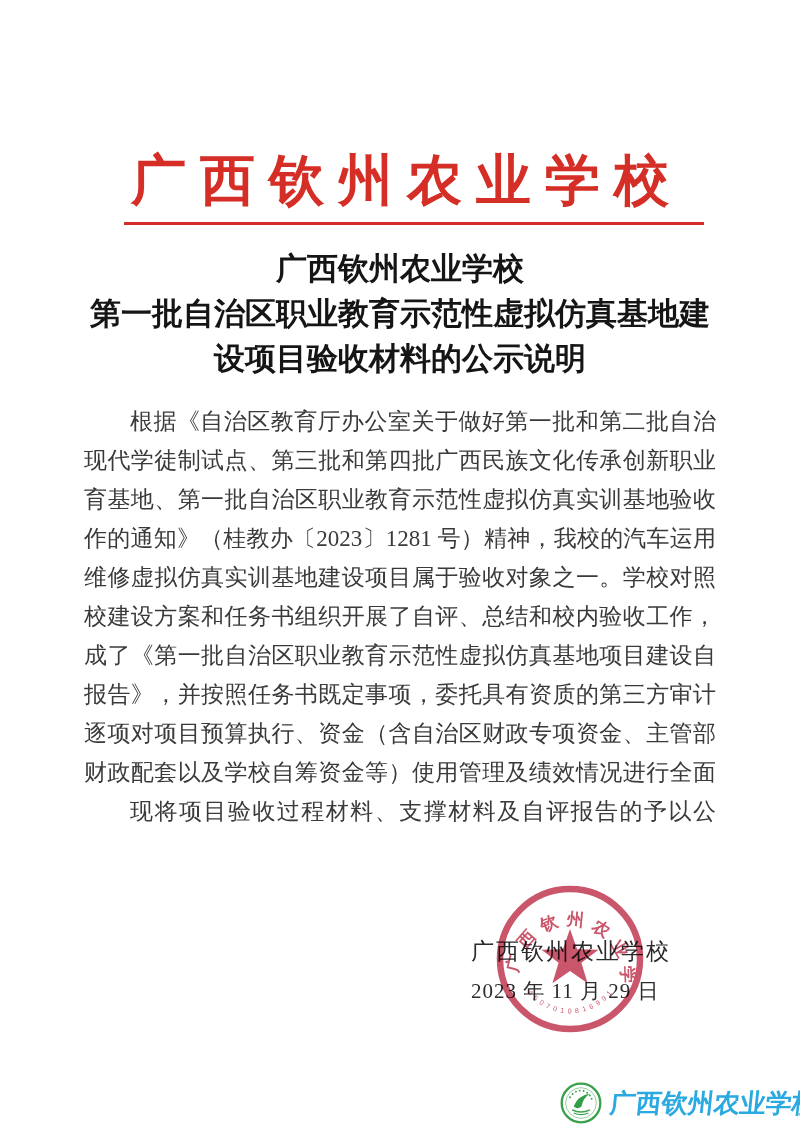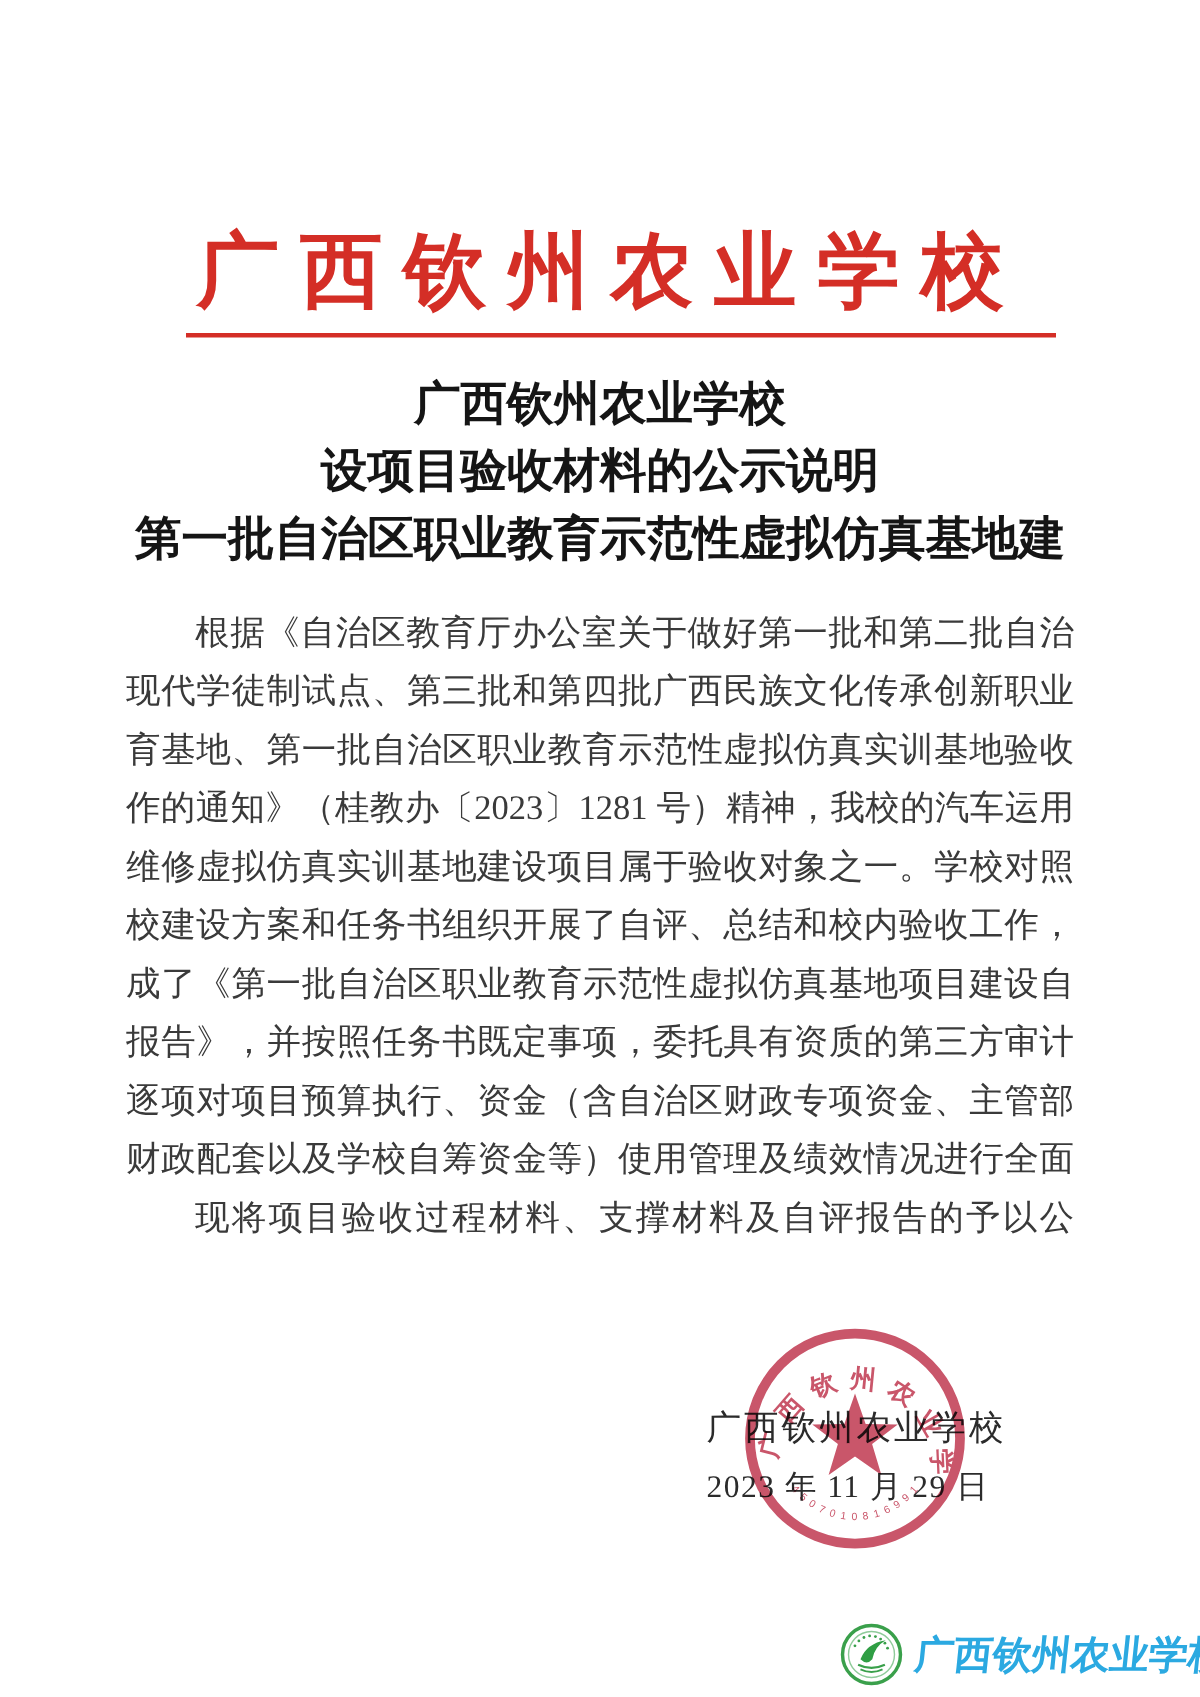--- a/index.html
+++ b/index.html
@@ -79,22 +79,22 @@
 </head>
 <body>
 
 <div class="page">
 
   <div class="masthead">广西钦州农业学校</div>
   <div class="masthead-rule"></div>
 
   <div class="doc-title">
     <div>广西钦州农业学校</div>
+    <div>第一批自治区职业教育示范性虚拟仿真基地建</div>
     <div>设项目验收材料的公示说明</div>
-    <div>第一批自治区职业教育示范性虚拟仿真基地建</div>
   </div>
 
   <div class="body-text">
     <div class="bline indent">根据《自治区教育厅办公室关于做好第一批和第二批自治区</div>
     <div class="bline">现代学徒制试点、第三批和第四批广西民族文化传承创新职业教</div>
     <div class="bline">育基地、第一批自治区职业教育示范性虚拟仿真实训基地验收工</div>
     <div class="bline">作的通知》（桂教办〔2023〕1281 号）精神，我校的汽车运用与</div>
     <div class="bline">维修虚拟仿真实训基地建设项目属于验收对象之一。学校对照本</div>
     <div class="bline">校建设方案和任务书组织开展了自评、总结和校内验收工作，形</div>
     <div class="bline">成了《第一批自治区职业教育示范性虚拟仿真基地项目建设自评</div>

